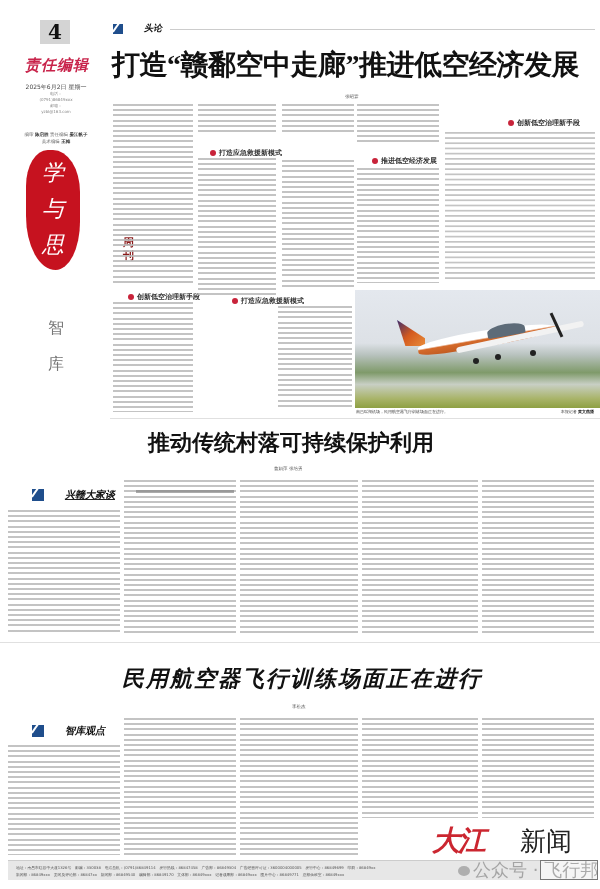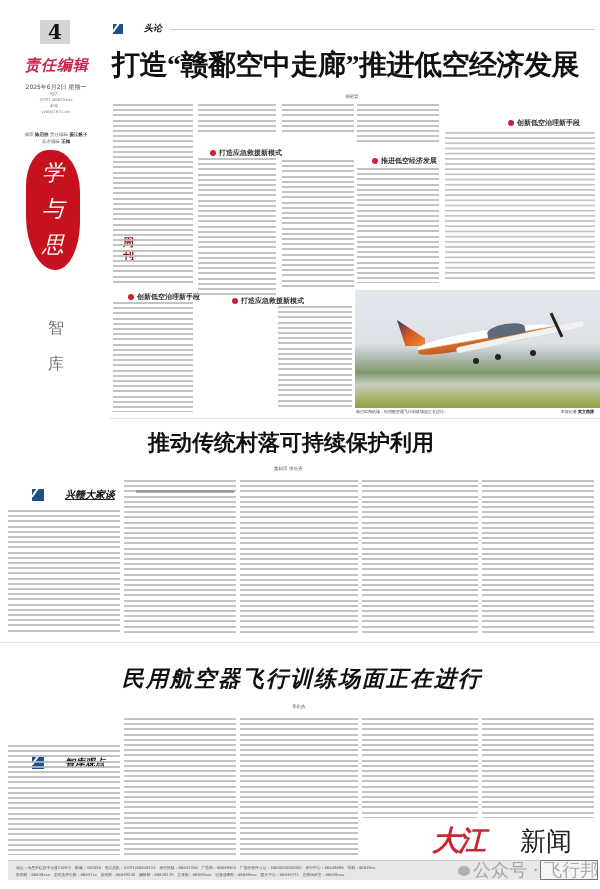--- a/index.html
+++ b/index.html
@@ -183,21 +183,21 @@
 <div class="txt dark" style="left:136px; top:490px; width:98px; height:3px; background:#888; opacity:.7;"></div>
 <div class="txt" style="left:240px; top:480px; width:118px; height:156px;"></div>
 <div class="txt" style="left:362px; top:480px; width:116px; height:156px;"></div>
 <div class="txt" style="left:482px; top:480px; width:112px; height:156px;"></div>
 
 <div class="divider" style="left:0; top:642px; width:600px;"></div>
 
 <div class="headline h3">民用航空器飞行训练场面正在进行</div>
 <div class="byline" style="left:292px; top:704px;">李松杰</div>
 
-<div class="sec-label" style="left:32px; top:724px;margin-top:32px;">
+<div class="sec-label" style="left:32px; top:724px;">
   <span class="sec-icon" style="width:12px;height:12px;"></span>
   <span class="sec-text" style="font-size:10px;">智库观点</span>
 </div>
 <div class="txt" style="left:8px; top:745px; width:112px; height:110px;"></div>
 <div class="txt" style="left:124px; top:718px; width:112px; height:138px;"></div>
 <div class="txt" style="left:240px; top:718px; width:118px; height:138px;"></div>
 <div class="txt" style="left:362px; top:718px; width:116px; height:100px;"></div>
 <div class="txt" style="left:482px; top:718px; width:112px; height:100px;"></div>
 
 <div class="footer">

